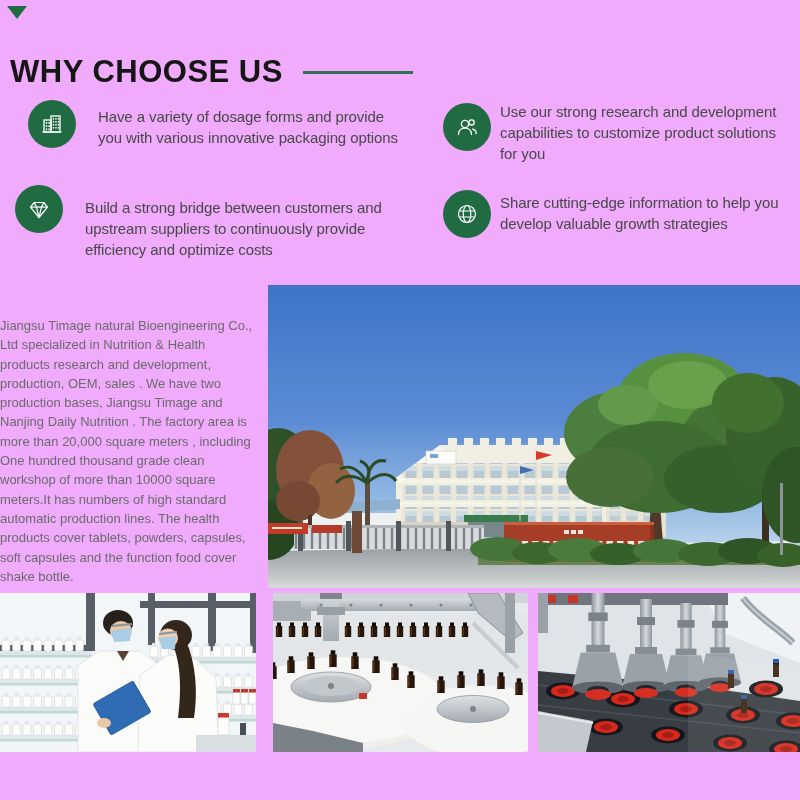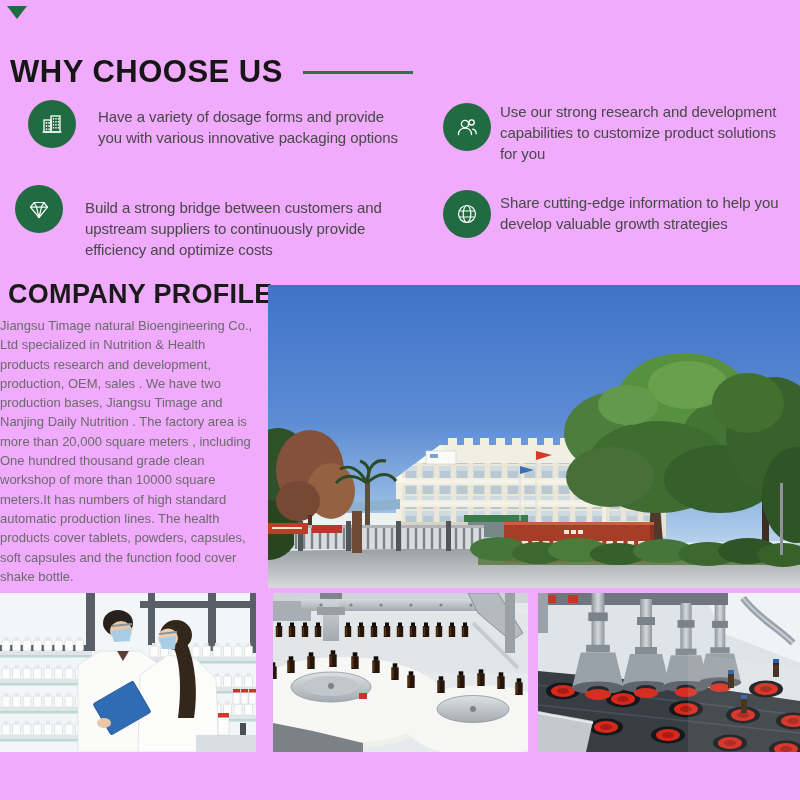--- a/index.html
+++ b/index.html
@@ -118,21 +118,20 @@
           <circle cx="13" cy="13" r="8.5"></circle>
             <ellipse cx="13" cy="13" rx="3.8" ry="8.5"></ellipse>
           <path d="M5.2,10 h15.6 M5.2,16 h15.6"></path>
         </g>
       </svg>
     </div>
     <div class="ftext">Share cutting-edge information to help you
 develop valuable growth strategies</div>
   </div>
 
-  <div class="cp-title">COMPANY PROFILE</div>
   <div class="cp-body">Jiangsu Timage natural Bioengineering Co.,
 Ltd specialized in Nutrition &amp; Health
 products research and development,
 production, OEM, sales . We have two
 production bases, Jiangsu Timage and
 Nanjing Daily Nutrition . The factory area is
 more than 20,000 square meters , including
 One hundred thousand grade clean
 workshop of more than 10000 square
 meters.It has numbers of high standard

